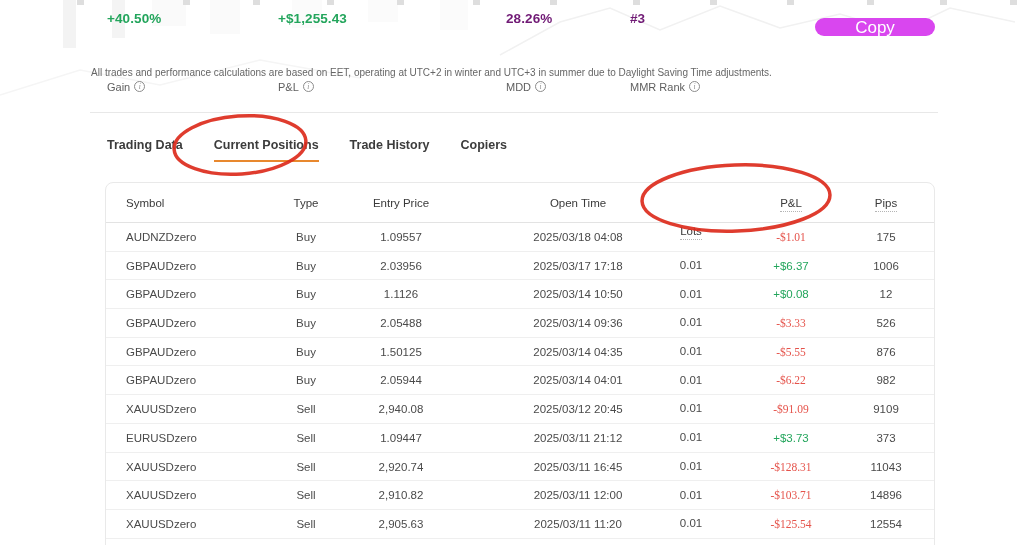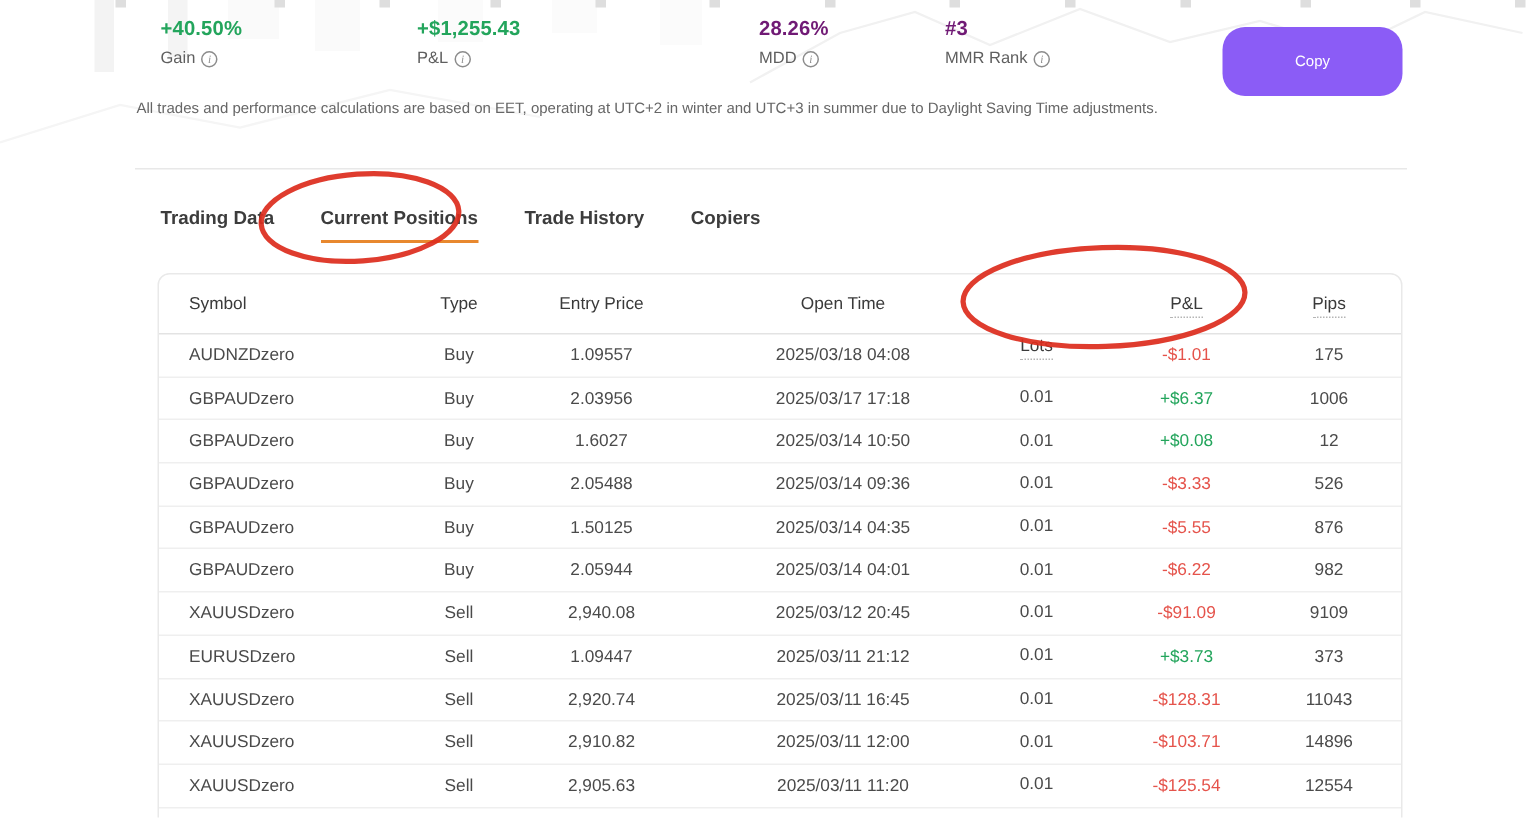--- a/index.html
+++ b/index.html
@@ -8,56 +8,56 @@
     font-family: "Liberation Sans", sans-serif;
     background:#ffffff;
     position:relative;
     overflow:hidden;
     color:#333;
   }
   
   .watermark { position:absolute; top:0; left:0; width:1024px; height:110px; pointer-events:none; }
   
   .stats-row { position:absolute; top:11px; left:107px; width:700px; display:flex; }
-  .stat { display:flex; flex-direction:column; }
+  .stat { display:flex; flex-direction:column;gap:48px; }
   .stat-0 { width:171px; } .stat-1 { width:228px; } .stat-2 { width:124px; } .stat-3 { flex:1; }
   .stat-value { font-size:13.5px; font-weight:bold; color:#701a75; letter-spacing:.1px; }
   .stat-value.green { color:#23a55c; }
-  .stat-label { margin-top:7px; font-size:11px; color:#5f5f5f; display:flex; align-items:flex-end; gap:4px; }
+  .stat-label { margin-top:7px; font-size:11px; color:#5f5f5f; display:flex; align-items:flex-start; gap:4px; }
   .info-icon { width:11px; height:11px; border:1px solid #8c8c8c; border-radius:50%;
     display:inline-flex; align-items:center; justify-content:center;
     font-size:7.5px; color:#8c8c8c; font-family:"Liberation Serif", serif; font-style:italic; line-height:1; }
-  .copy-btn { position:absolute; top:18px; left:815px; width:120px; height:46px;
-    background:#8b5cf6; color:#fff; border:none; border-radius:15px;
-    font-size:10px; font-family:"Liberation Sans", sans-serif; cursor:pointer; }
+  .copy-btn { position:absolute; top:18px; left:815px; width:120px; height:18px;
+    background:#d946ef; color:#fff; border:none; border-radius:15px;
+    font-size:17px; font-family:"Liberation Sans", sans-serif; cursor:pointer; }
   
   .notes { position:absolute; top:66px; left:91px; width:850px; font-size:10px; color:#666; line-height:1.35; }
   
   .divider { position:absolute; top:112px; left:90px; width:848px; height:1px; background:#e8e8e8; }
   
   .tabs { position:absolute; top:138px; left:107px; display:flex; gap:31px; }
   .tab { font-size:12.5px; font-weight:bold; color:#3c3c3c; padding-bottom:10px; position:relative; cursor:pointer; }
   .tab.active::after { content:""; position:absolute; left:0; right:0; bottom:0; height:2.5px; background:#e8882e; }
   
   .card { position:absolute; top:182px; left:105px; width:830px; height:420px;
     border:1px solid #e9e9e9; border-radius:8px; background:#fff; }
   .t-row { position:relative; height:28.7px; border-bottom:1px solid #efefef; }
   .t-head { position:relative; height:40px; border-bottom:1px solid #e3e3e3; }
   .t-head .cell { font-weight:normal; color:#3a3a3a; top:14px; }
   .cell { position:absolute; top:8px; font-size:11.5px; color:#4a4a4a; text-align:center; }
   .c-sym  { left:20px;  width:140px; text-align:left; }
   .c-type { left:160px; width:80px; }
   .c-entry{ left:250px; width:90px; }
-  .c-time { left:376px; width:160px;text-align:center; }
+  .c-time { left:392px; width:160px;text-align:center; }
   .c-lots { left:545px; width:80px;margin-top:28px; }
   .c-pnl  { left:645px; width:80px; }
   .c-pips { left:740px; width:80px; }
   .dotted { border-bottom:1px dotted #b5b5b5; padding-bottom:2px; cursor:help; }
   .pos { color:#23a55c; }
-  .neg { color:#e5534b; }
+  .neg { color:#e5534b;font-family:Liberation Serif, serif; }
   
   .annotations { position:absolute; top:0; left:0; width:1024px; height:545px; pointer-events:none; z-index:20; }
 </style>
 </head>
 <body>
 
 <svg class="watermark" viewBox="0 0 1024 110">
   <rect x="63" y="0" width="13" height="48" fill="#f3f3f3"></rect>
   <rect x="112" y="0" width="13" height="38" fill="#f4f4f4"></rect>
   <rect x="152" y="0" width="34" height="26" fill="#fafafa"></rect>
@@ -155,21 +155,21 @@
     <span class="cell c-type">Buy</span>
     <span class="cell c-entry">2.03956</span>
     <span class="cell c-time">2025/03/17 17:18</span>
     <span class="cell c-lots">0.01</span>
     <span class="cell c-pnl pos">+$6.37</span>
     <span class="cell c-pips">1006</span>
   </div>
       <div class="t-row">
     <span class="cell c-sym">GBPAUDzero</span>
     <span class="cell c-type">Buy</span>
-    <span class="cell c-entry">1.6027</span>
+    <span class="cell c-entry">1.1126</span>
     <span class="cell c-time">2025/03/14 10:50</span>
     <span class="cell c-lots">0.01</span>
     <span class="cell c-pnl pos">+$0.08</span>
     <span class="cell c-pips">12</span>
   </div>
       <div class="t-row">
     <span class="cell c-sym">GBPAUDzero</span>
     <span class="cell c-type">Buy</span>
     <span class="cell c-entry">2.05488</span>
     <span class="cell c-time">2025/03/14 09:36</span>

